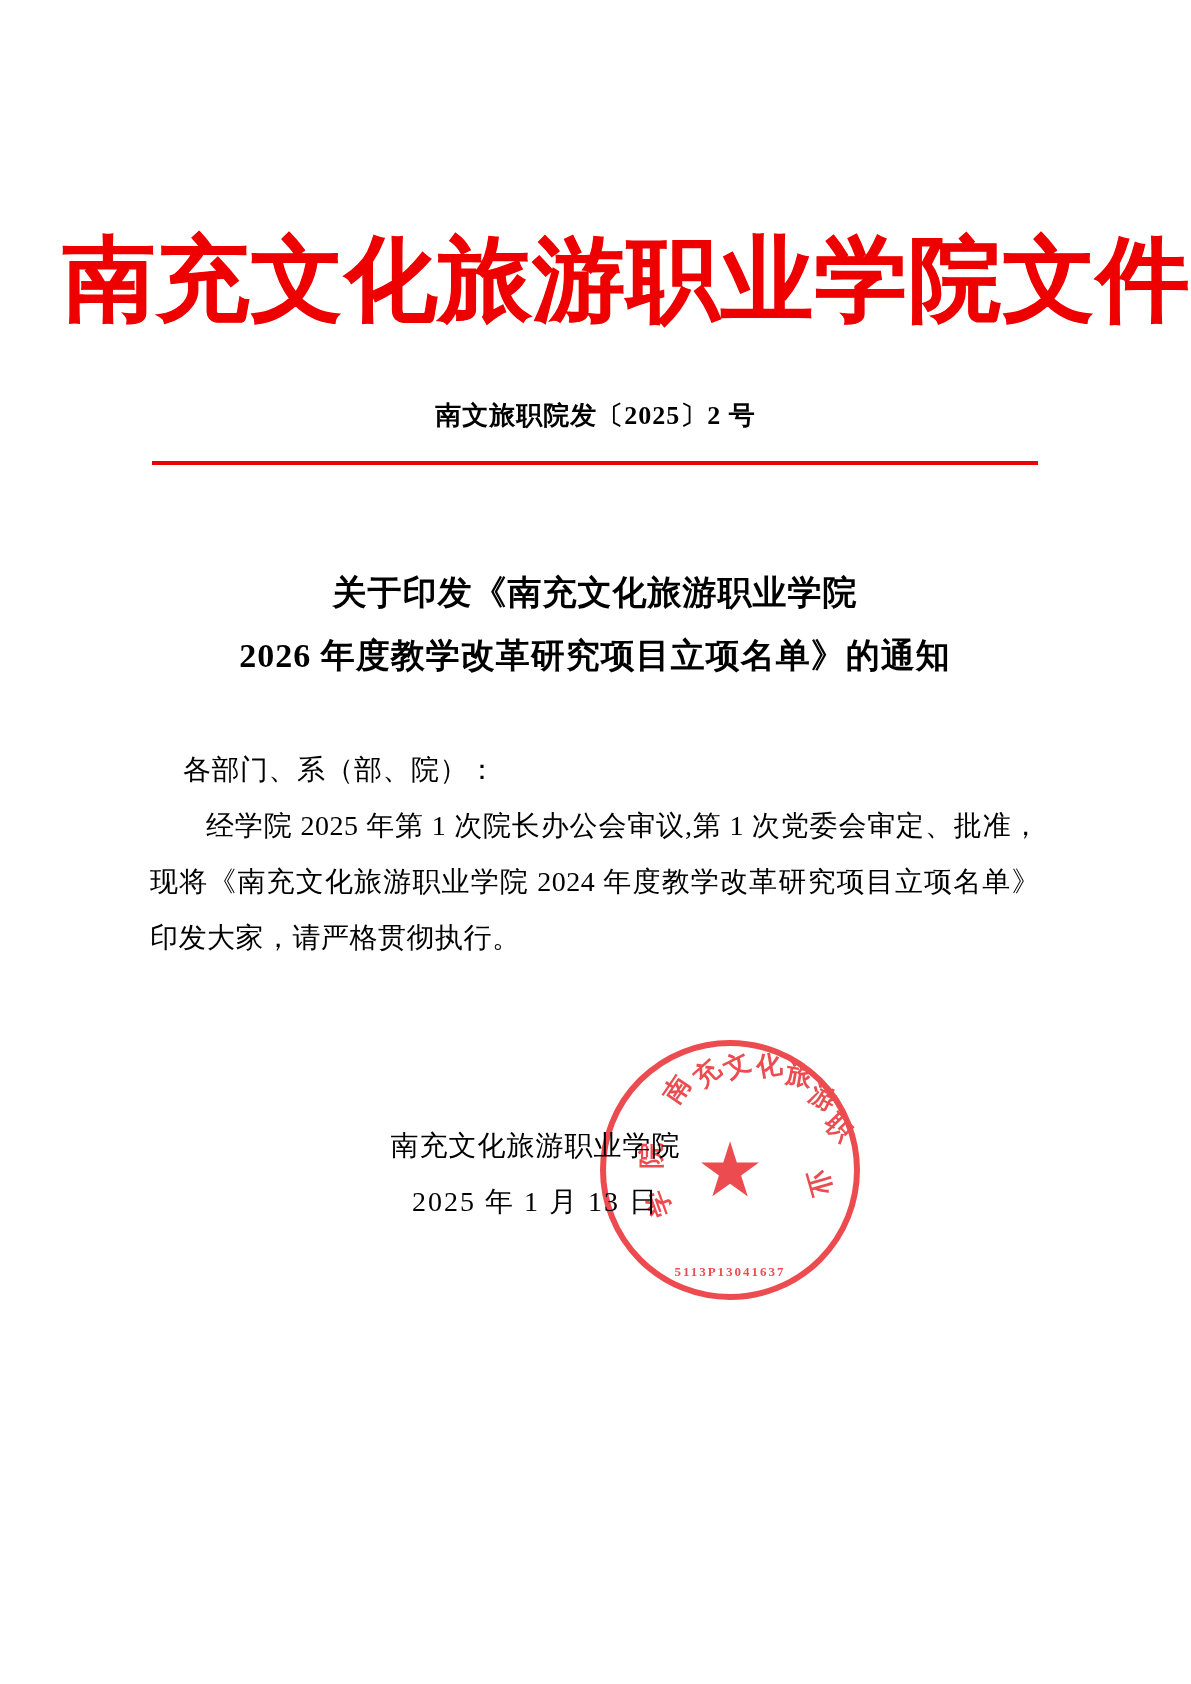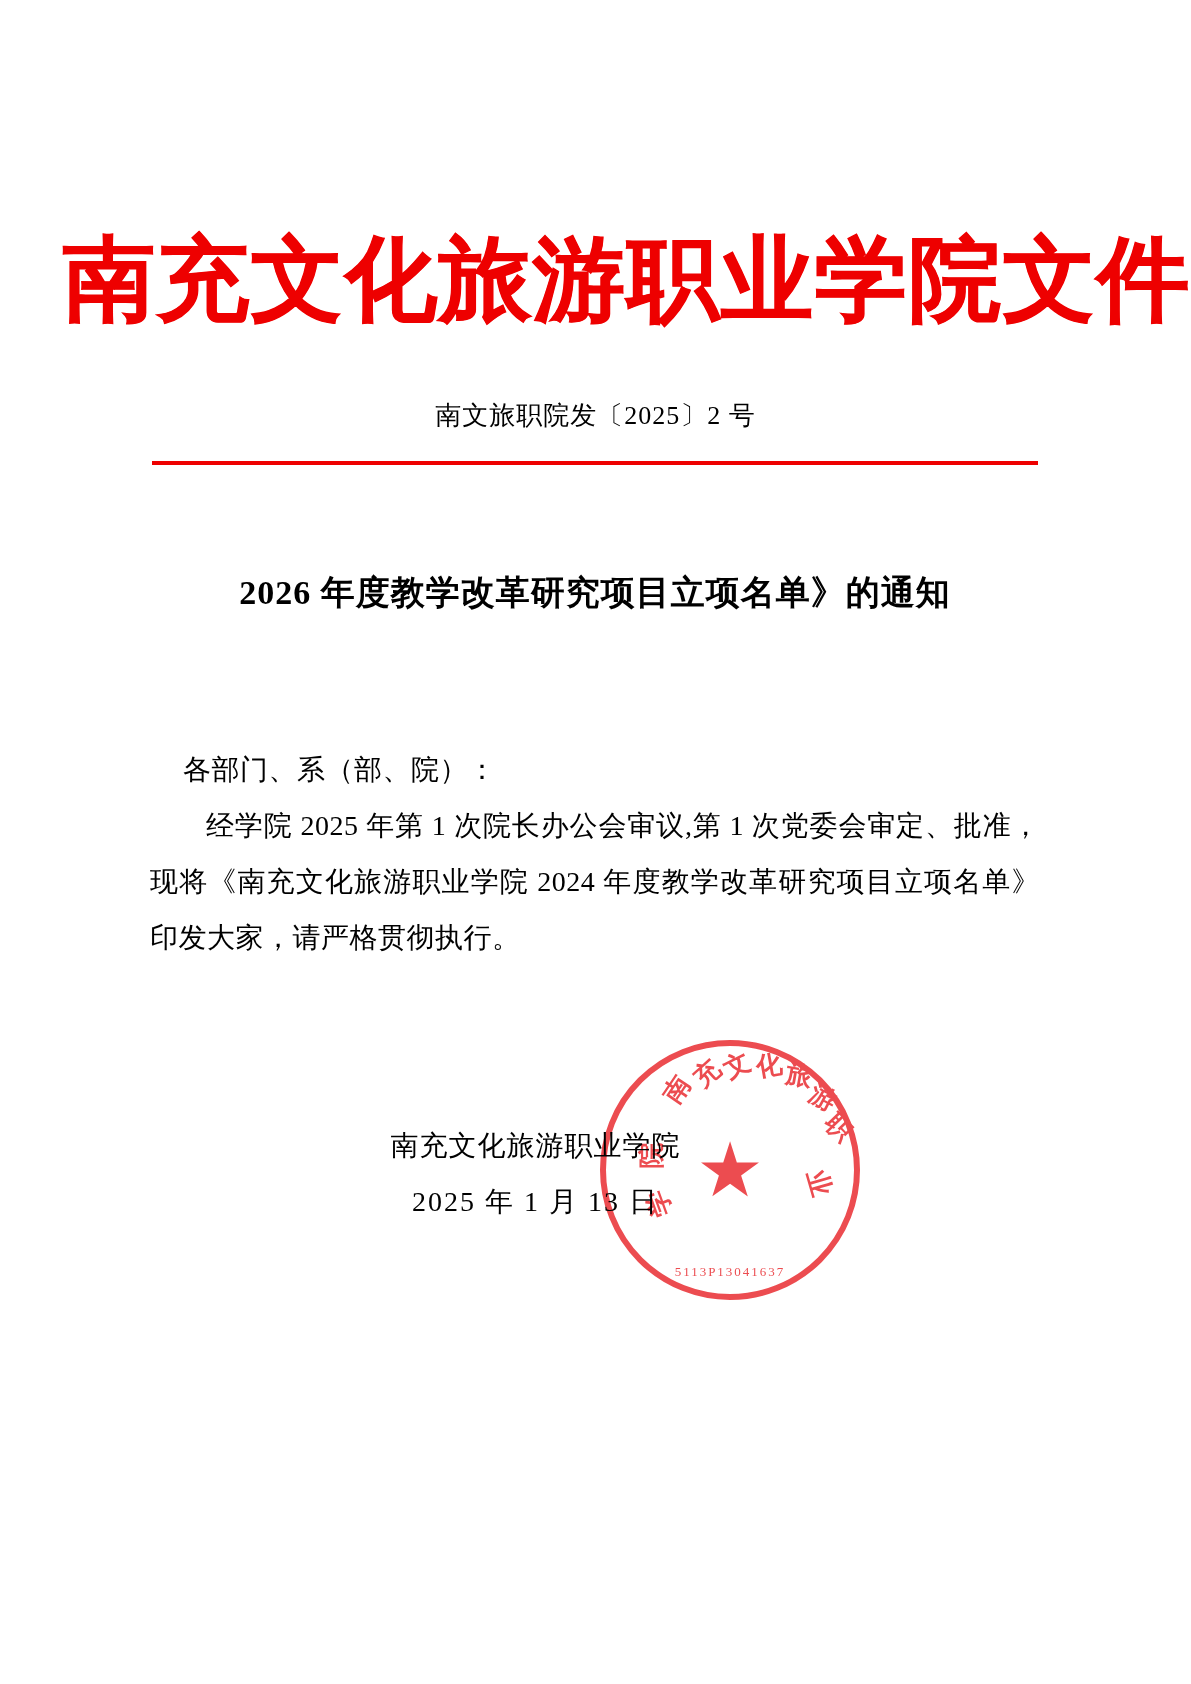--- a/index.html
+++ b/index.html
@@ -41,21 +41,21 @@
     white-space: nowrap;
   }
 
   .doc-number {
     position: absolute;
     top: 398px;
     left: 0;
     width: 100%;
     text-align: center;
     font-size: 26px;
-    font-weight: normal;
+    font-weight: bold;
     letter-spacing: 1px;
   }
 
   .red-rule {
     position: absolute;
     top: 461px;
     left: 152px;
     width: 886px;
     height: 4px;
     background: #ee0000;
@@ -139,21 +139,21 @@
   .seal-star span {
     position: absolute;
     transform: translate(-50%, -50%);
   }
   .seal-arc-top, .seal-arc-bottom {
     position: absolute;
     left: 0;
     width: 100%;
     text-align: center;
     color: #e8252a;
-    font-weight: normal;
+    font-weight: bold;
   }
   .seal-arc-bottom { bottom: 14px; font-size: 13px; letter-spacing: 2px; }
 
   .seal-char {
     position: absolute;
     font-size: 26px;
     font-weight: bold;
     color: #e8252a;
     transform-origin: center center;
     white-space: nowrap;
@@ -166,20 +166,21 @@
 
   <div class="doc-header">
     <div class="doc-title">南充文化旅游职业学院文件</div>
   </div>
 
   <div class="doc-number">南文旅职院发〔2025〕2 号</div>
 
   <div class="red-rule"></div>
 
   <div class="subject">
+    <span class="subject-line">关于印发《南充文化旅游职业学院</span>
     <span class="subject-line">2026 年度教学改革研究项目立项名单》的通知</span>
   </div>
 
   <div class="body-text">
     <span class="salutation">各部门、系（部、院）：</span>
     <span class="para">经学院 2025 年第 1 次院长办公会审议,第 1 次党委会审定、批准，现将《南充文化旅游职业学院 2024 年度教学改革研究项目立项名单》印发大家，请严格贯彻执行。</span>
   </div>
 
   <div class="seal">
     <div class="seal-char" style="left:58px;  top:26px;  transform: rotate(-56deg);">南</div>

